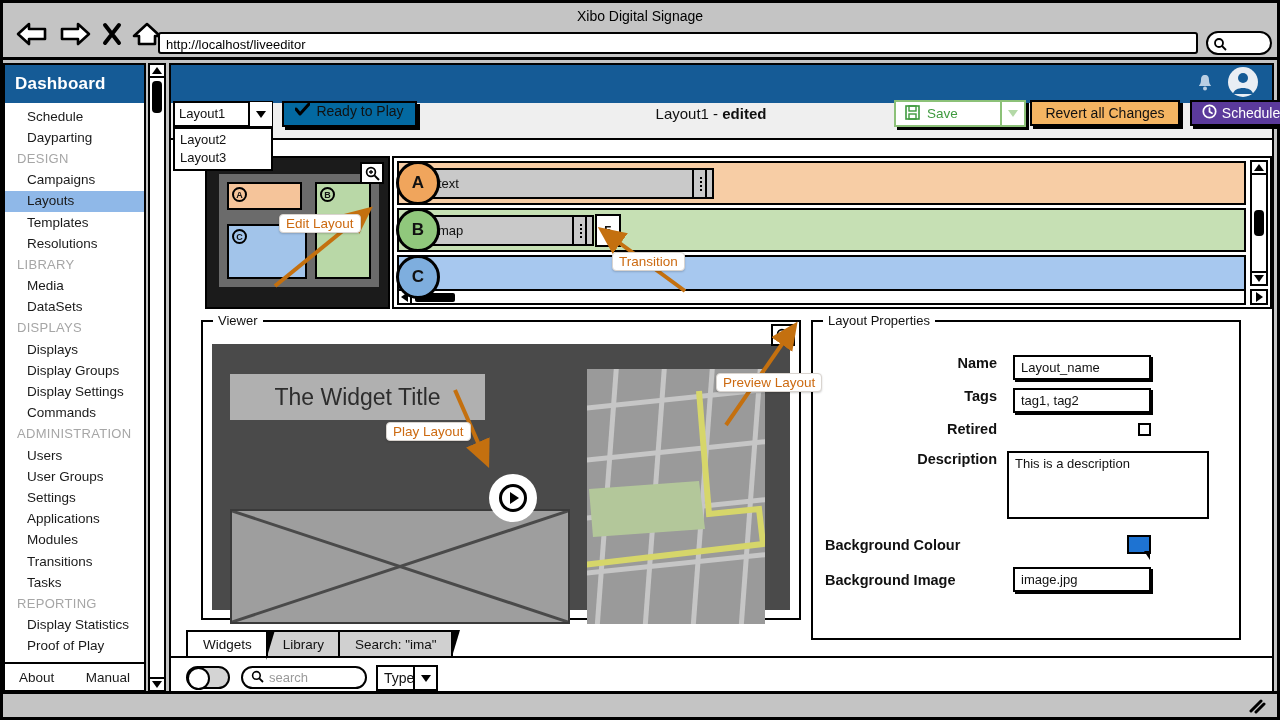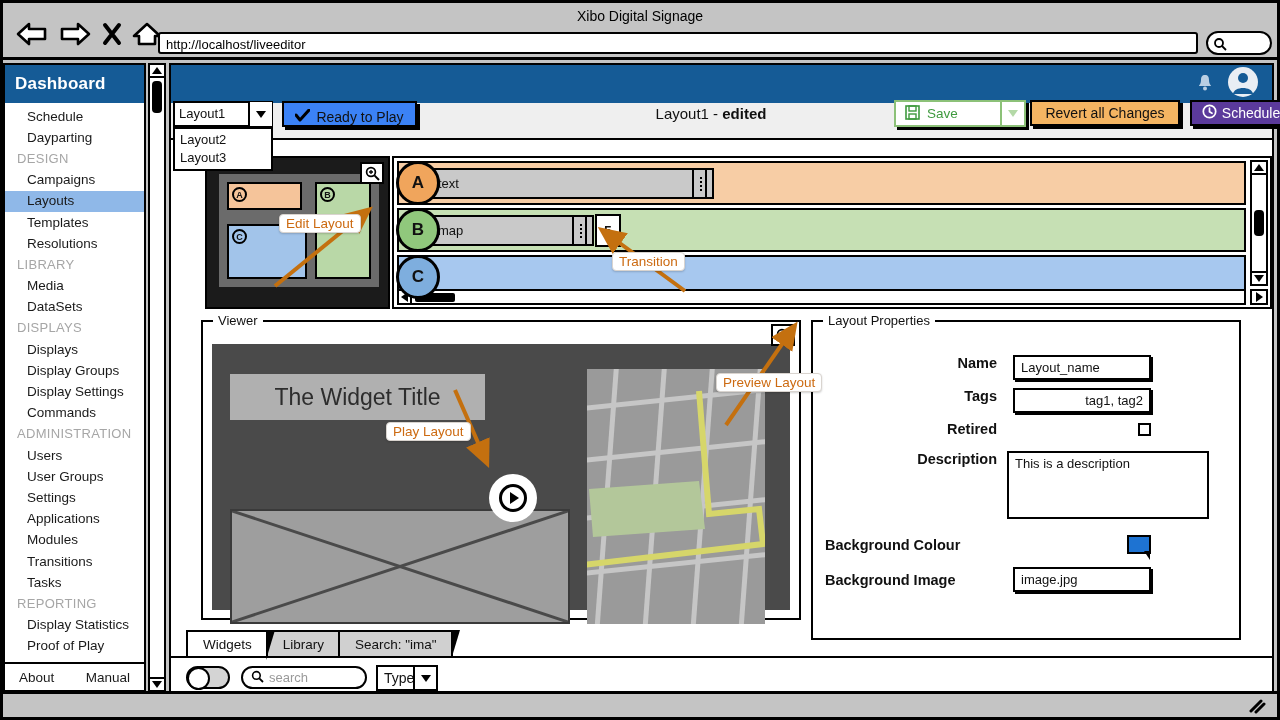--- a/index.html
+++ b/index.html
@@ -144,24 +144,24 @@
   .layout-options {
     position: absolute; left: 2px; top: 62px;
     width: 100px; background: #fff; border: 2px solid #000;
     font-size: 13px; padding: 2px 0; z-index: 40;
   }
   .layout-options div { padding: 0 5px; line-height: 18px; color: #111; }
 
   .btn-ready {
     position: absolute; left: 111px; top: 36px;
     width: 135px; height: 26px;
-    background: #3b82f6; border: 2px solid #000;
+    background: #0369a1; border: 2px solid #000;
     box-shadow: 3px 3px 0 #000;
     font-size: 14px; color: #111;
-    display: flex; align-items: flex-end; justify-content: center; gap: 6px;
+    display: flex; align-items: flex-start; justify-content: center; gap: 6px;
   }
   .title-center {
     position: absolute; left: 330px; top: 40px; width: 420px;
     text-align: center; font-size: 15px; color: #111;
   }
   .title-center b { font-weight: bold; }
 
   .save-wrap { position: absolute; left: 723px; top: 35px; z-index: 35; }
   .btn-save {
     width: 132px; height: 27px;
@@ -703,21 +703,21 @@
       <div class="props">
         <div class="legend">Layout Properties</div>
 
         <div class="prop-row" style="left:0; top:33px;">
           <div class="prop-label">Name</div>
           <div class="ip" style="width:138px;">Layout_name</div>
         </div>
 
         <div class="prop-row" style="left:0; top:66px;">
           <div class="prop-label">Tags</div>
-          <div class="ip" style="width:138px;text-align:right;">tag1, tag2</div>
+          <div class="ip" style="width:138px;">tag1, tag2</div>
         </div>
 
         <div class="prop-row" style="left:0; top:99px; align-items:center;">
           <div class="prop-label">Retired</div>
           <div style="width:138px; display:flex; justify-content:flex-end;">
             <span class="checkbox"></span>
           </div>
         </div>
 
         <div class="prop-row" style="left:0; top:129px;">

